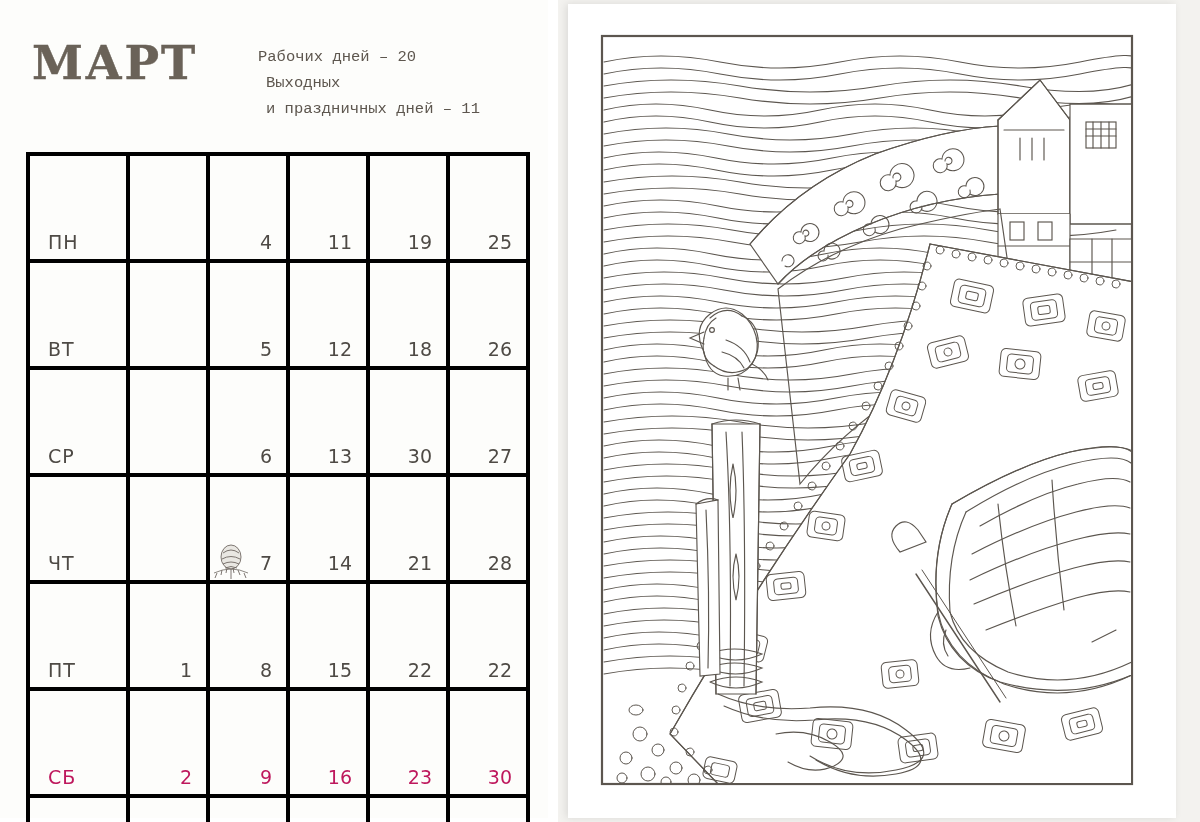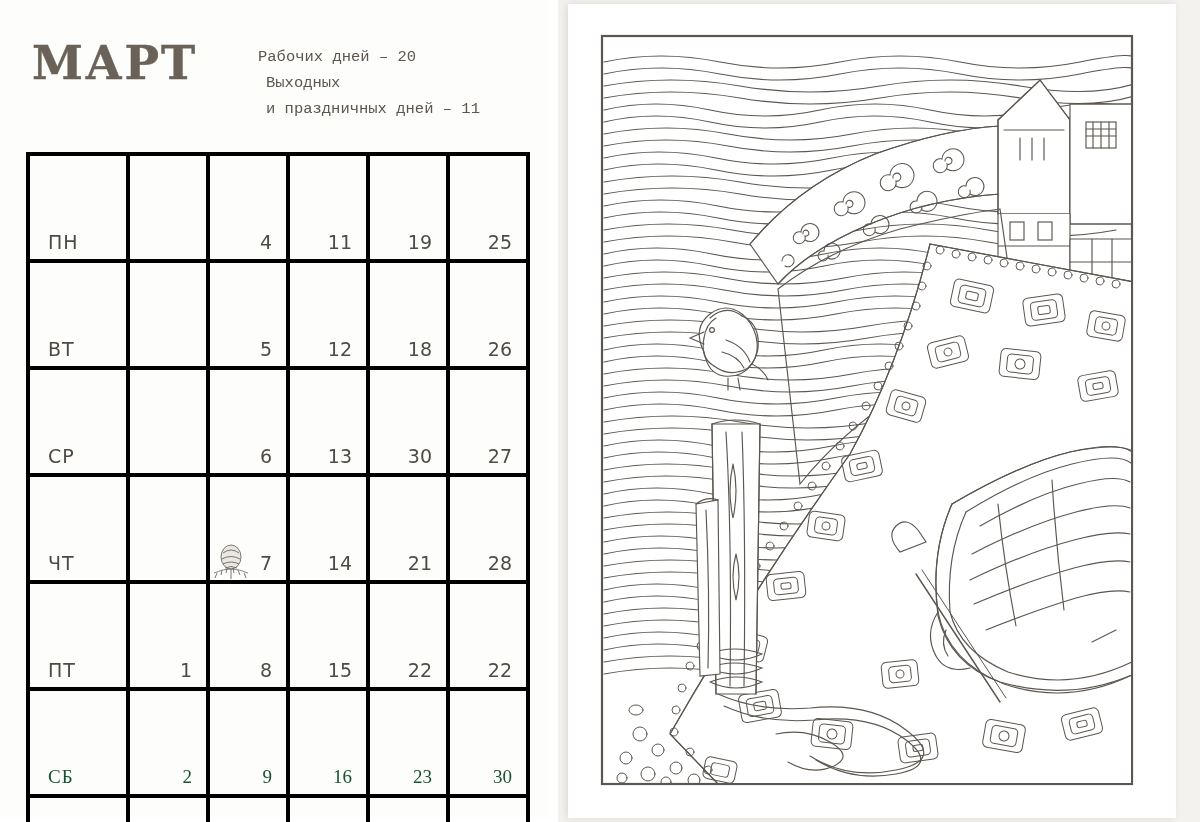--- a/index.html
+++ b/index.html
@@ -90,22 +90,21 @@
     letter-spacing: 1px;
     color: #4e4a45;
     width: 78px;
   }
   .cal tr.weekend td,
   .cal tr.weekend td.daylabel {
     color: #8f8a83;
   }
   .cal tr.sat td,
   .cal tr.sat td.daylabel {
-    color: #14532d;
-    font-family: Liberation Serif, serif;
+    color: #be185d;
   }
   .cal td.empty {
     color: transparent;
   }
 
   
   .doodle {
     position: absolute;
     left: 200px;
     top: 535px;

